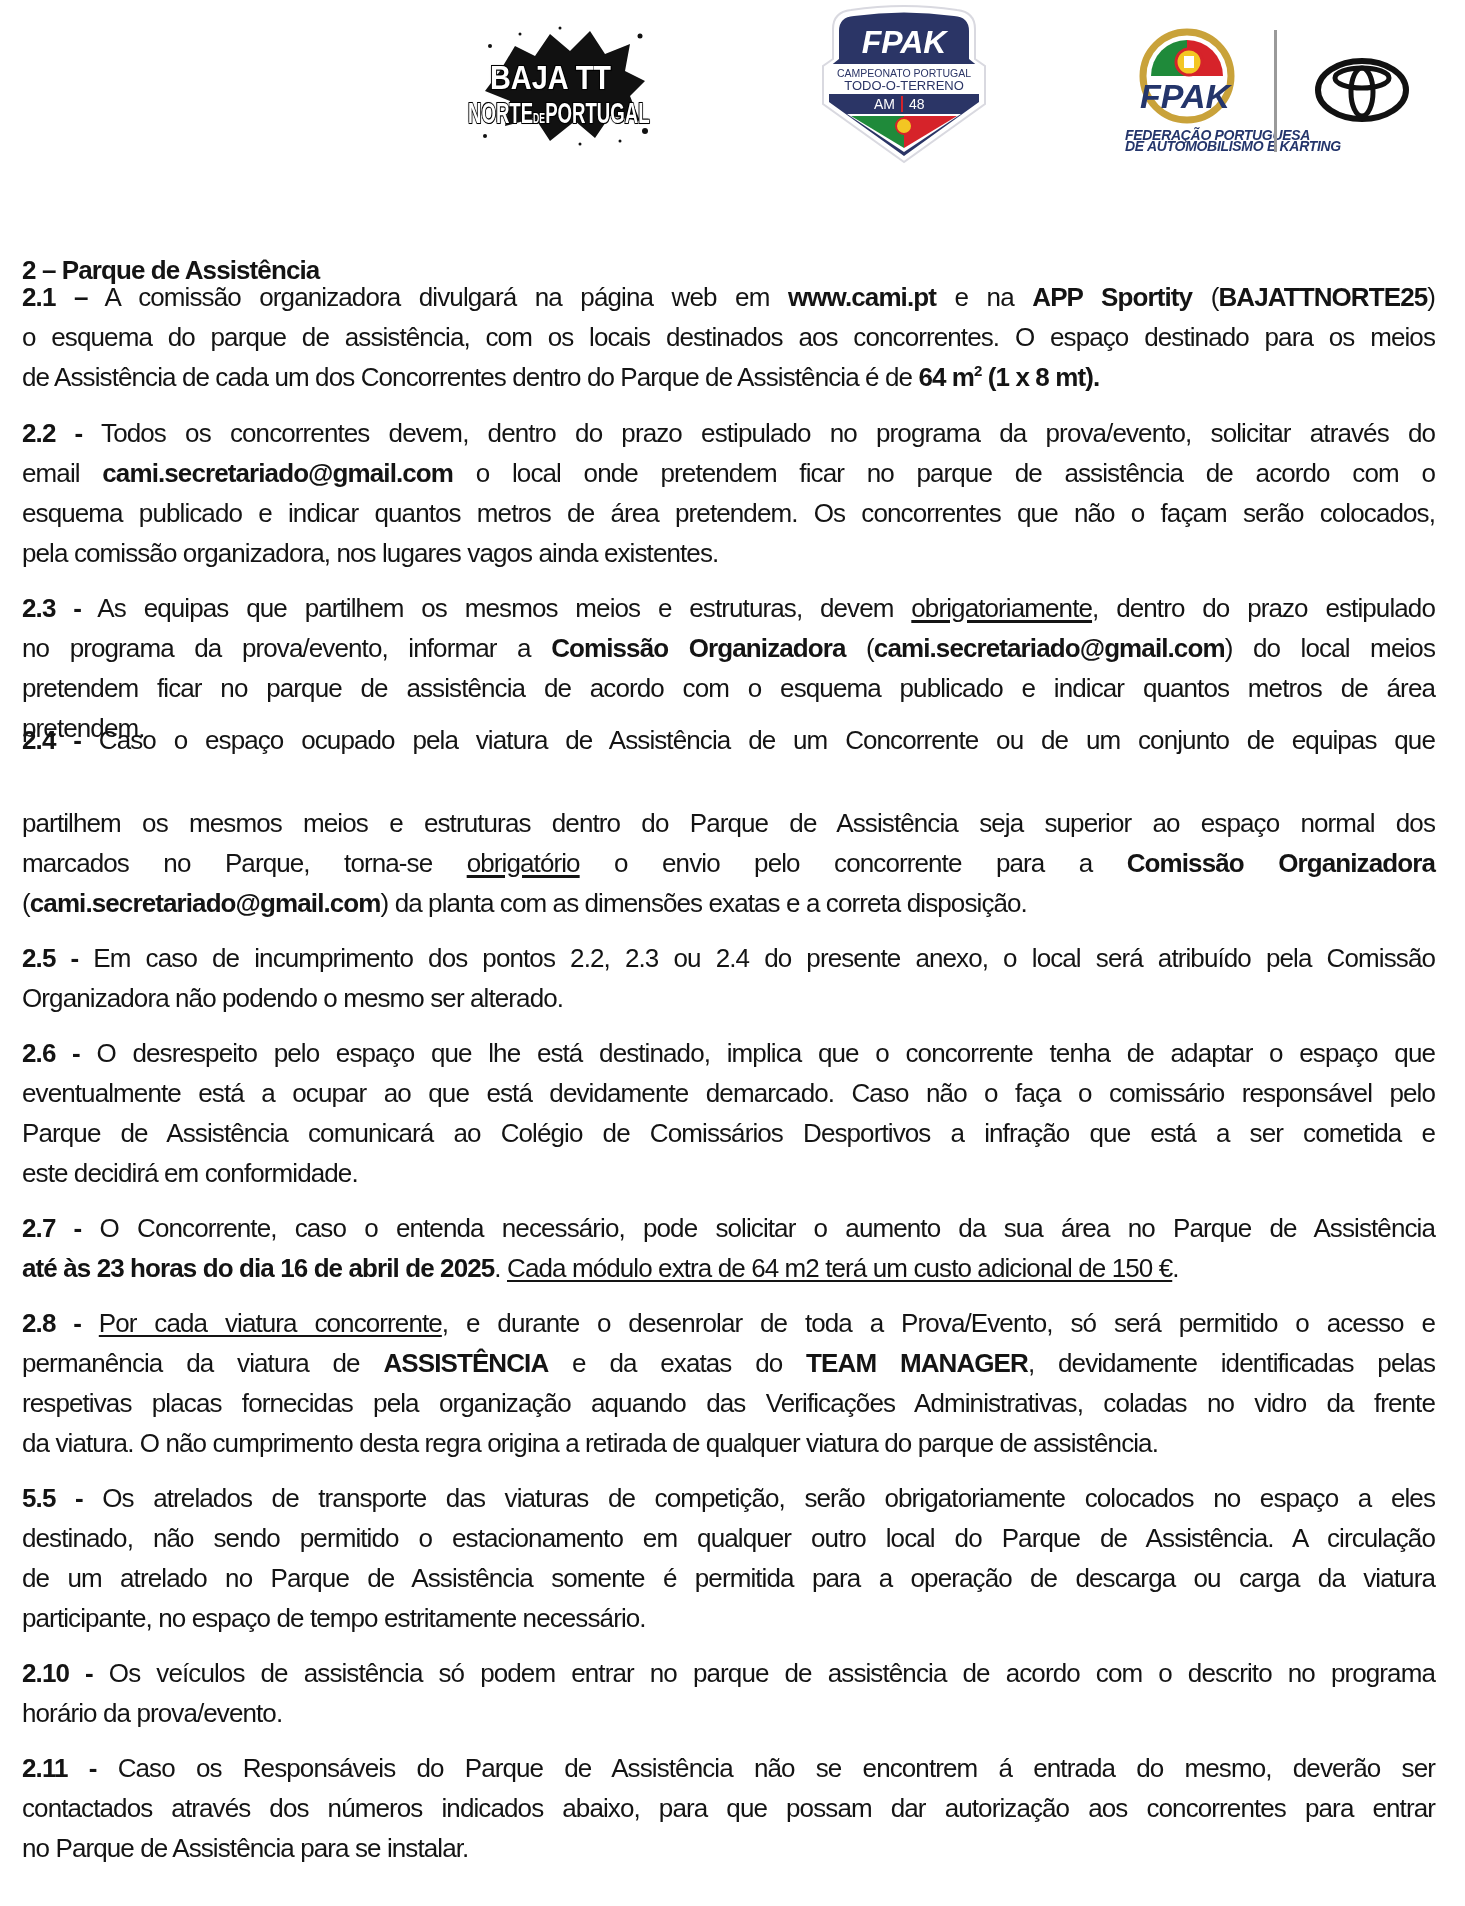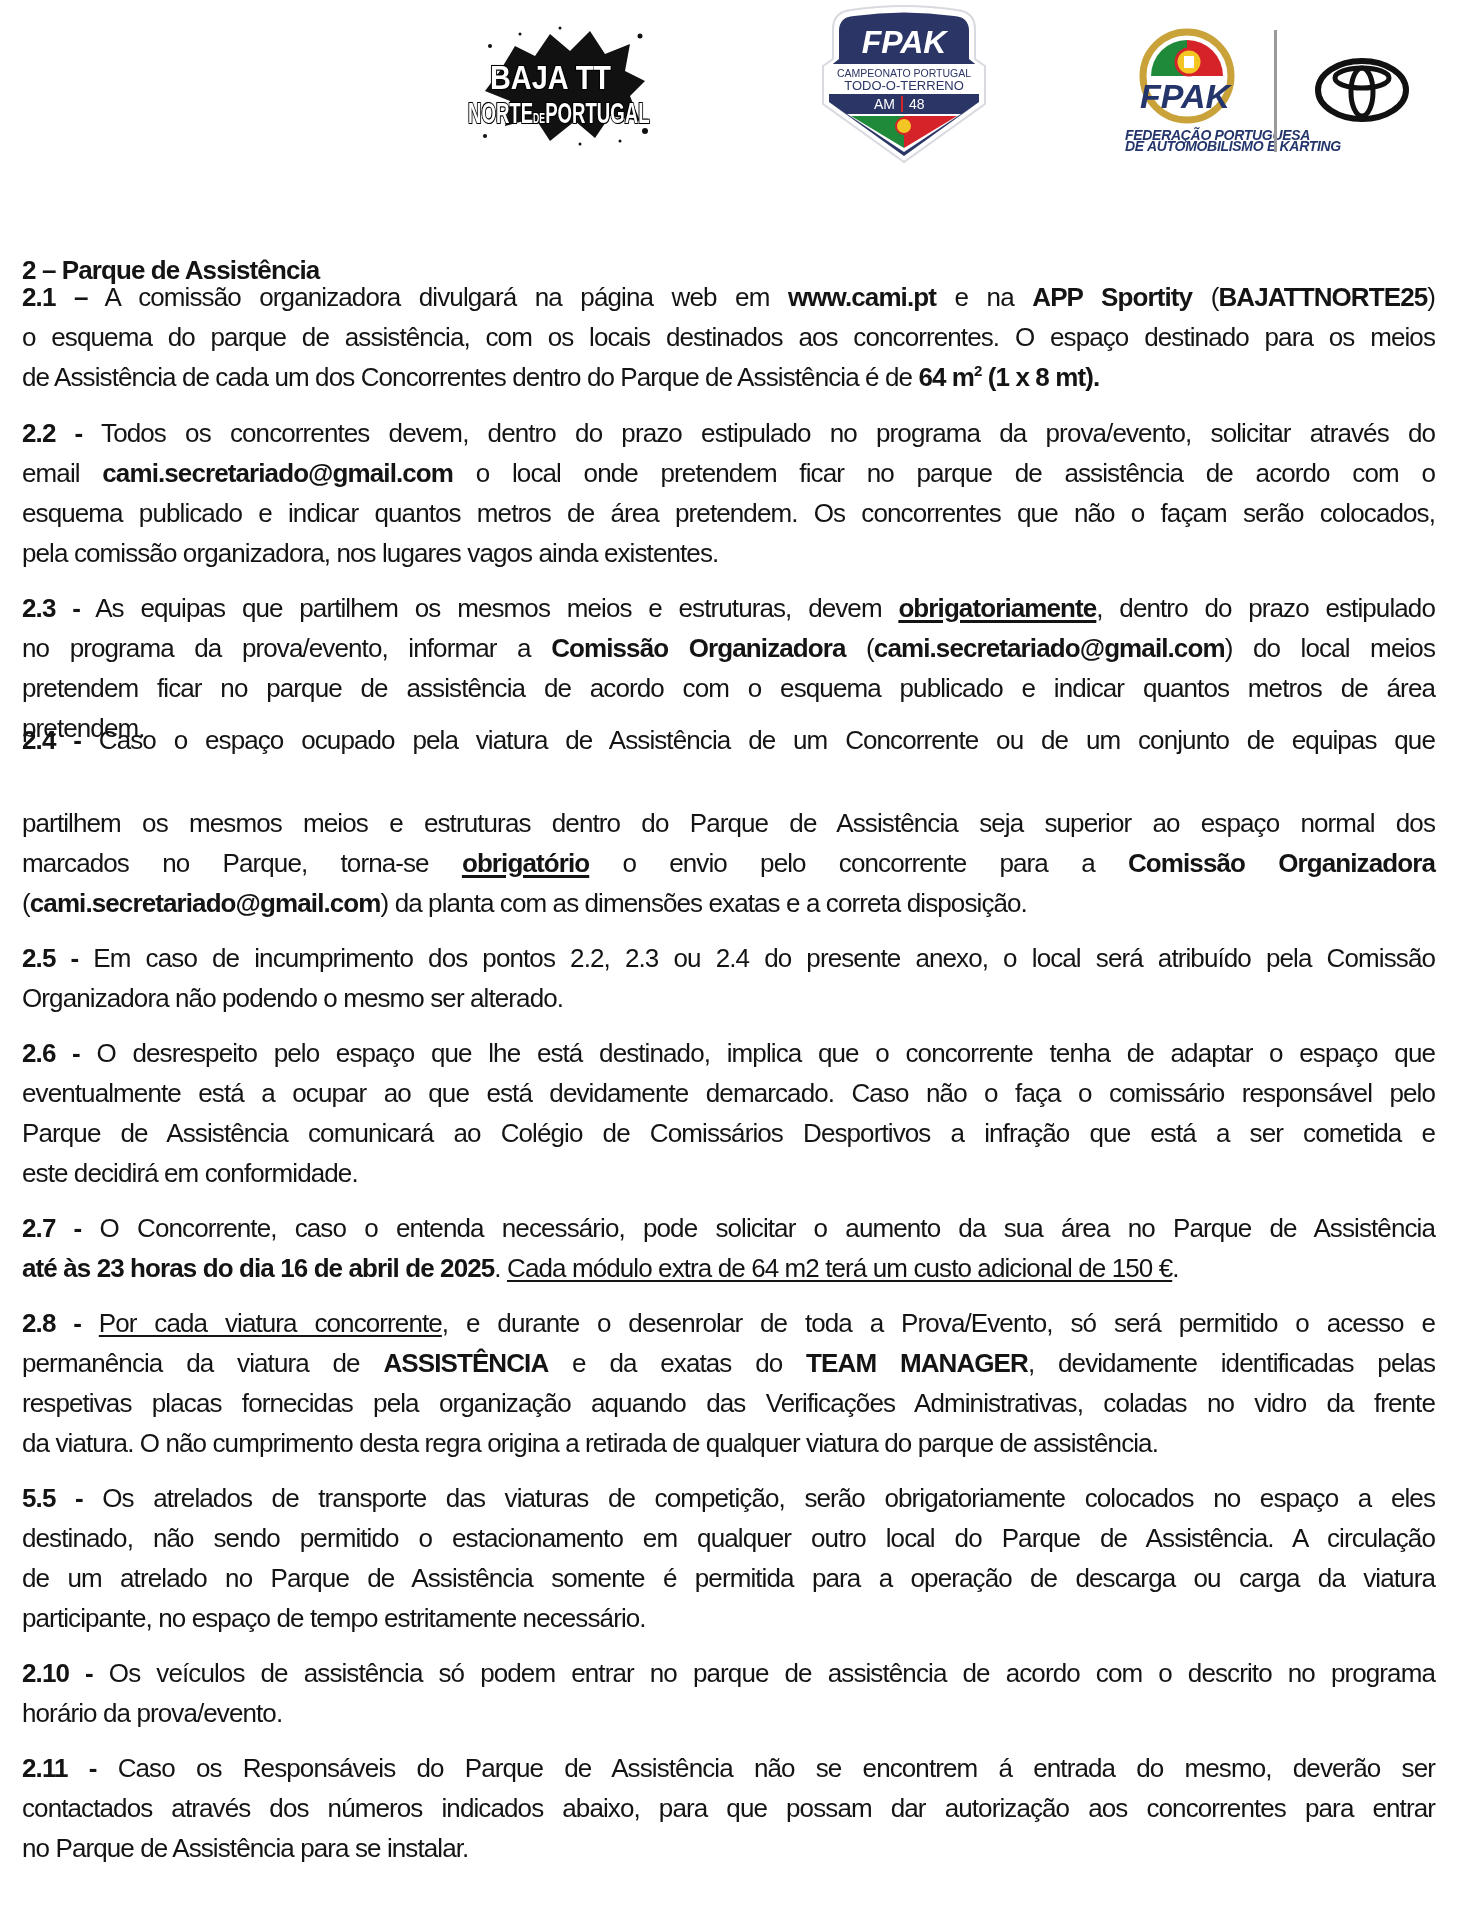--- a/index.html
+++ b/index.html
@@ -23,21 +23,21 @@
   #logo-fpak-fed .cap { position:absolute; left:0; top:102px; width:125px; text-align:center; font-family:"Liberation Sans", sans-serif; font-weight:bold; font-style:italic; font-size:14px; line-height:11px; color:#24356b; letter-spacing:-0.3px; white-space:nowrap; }
   #divider { position:absolute; left:1274px; top:30px; width:3px; height:122px; background:#9a9a9a; }
   #logo-toyota { left:1314px; top:58px; width:96px; height:64px; }
 
   .doc { position:absolute; left:22px; top:0; width:1413px; font-family:"Liberation Sans", sans-serif; font-size:26px; letter-spacing:-0.9px; word-spacing:0px; }
   .line { position:absolute; left:0; width:1413px; height:40px; line-height:40px; white-space:nowrap; text-align:justify; text-align-last:justify; }
   .line.last { text-align:left; text-align-last:left; }
   .h { font-weight:bold; font-size:26px;margin-top:28px; }
   b { font-weight:bold; }
   .u { text-decoration:underline; text-underline-offset:3px;text-align:right; }
-  .bu { font-weight:bold; text-decoration:underline; text-decoration-thickness:3px; text-underline-offset:3px; }
+  .bu { font-weight:normal; text-decoration:underline; text-decoration-thickness:3px; text-underline-offset:3px; }
   sup { font-size:15px; line-height:0; }
 </style>
 </head>
 <body>
 
 <div class="logos">
 
   <div class="logo" id="logo-baja">
     <svg class="splat" viewBox="0 0 170 120">
       <path d="M20 45 L35 20 L55 30 L70 8 L90 25 L110 5 L125 28 L150 18 L145 45 L165 55 L150 70 L160 95 L130 90 L115 112 L95 95 L70 115 L55 92 L25 100 L30 75 L5 65 Z" fill="#111"></path>

